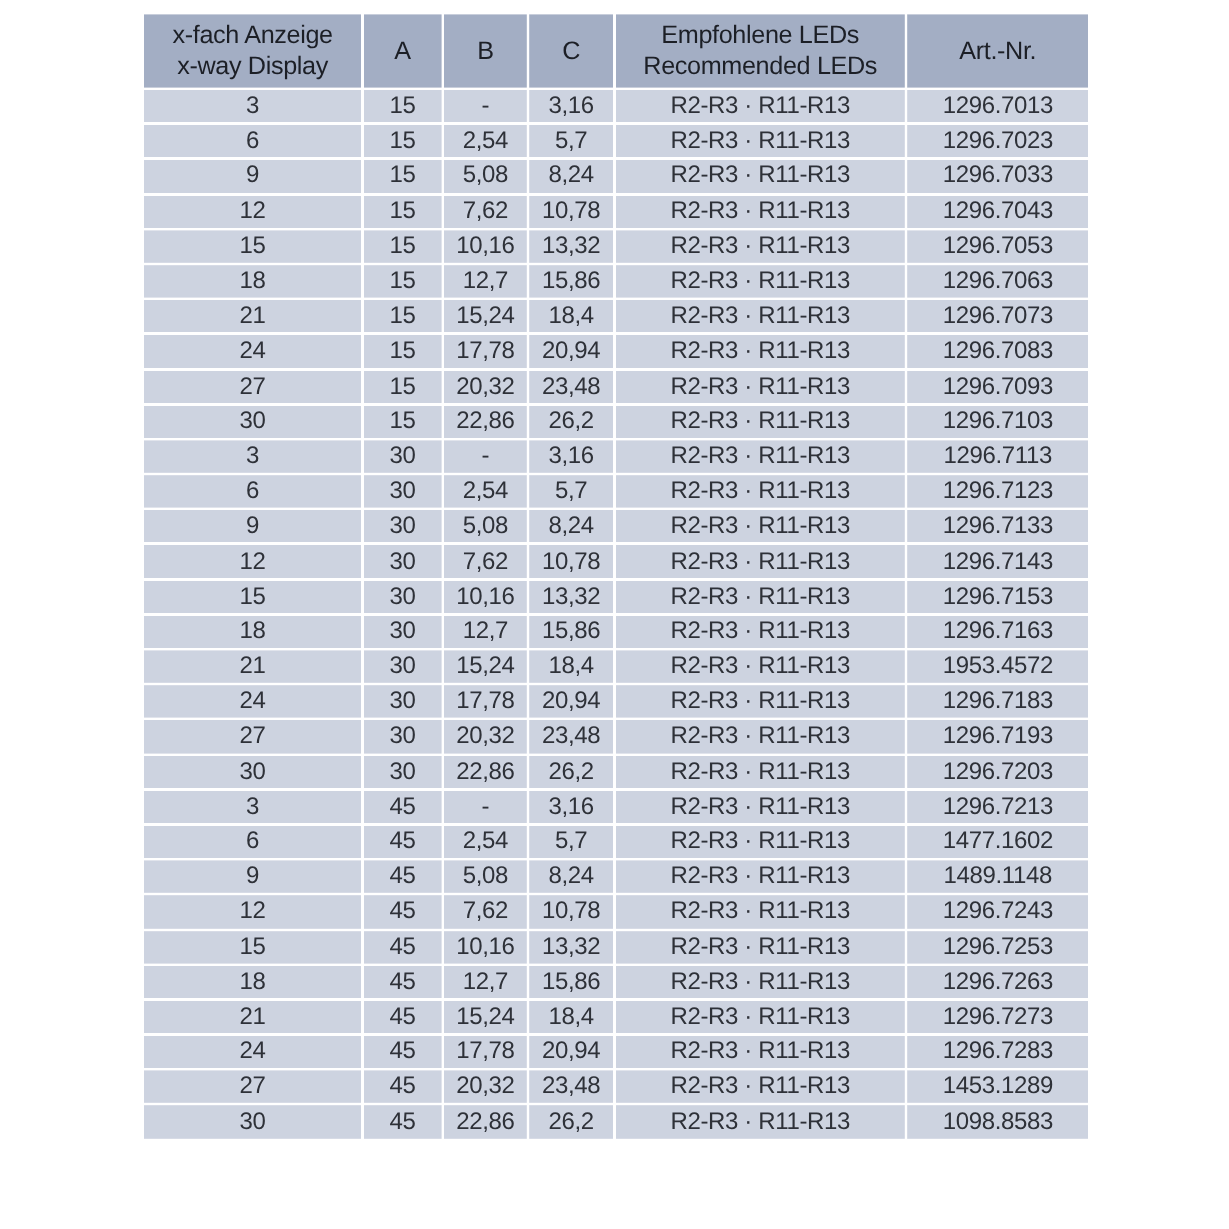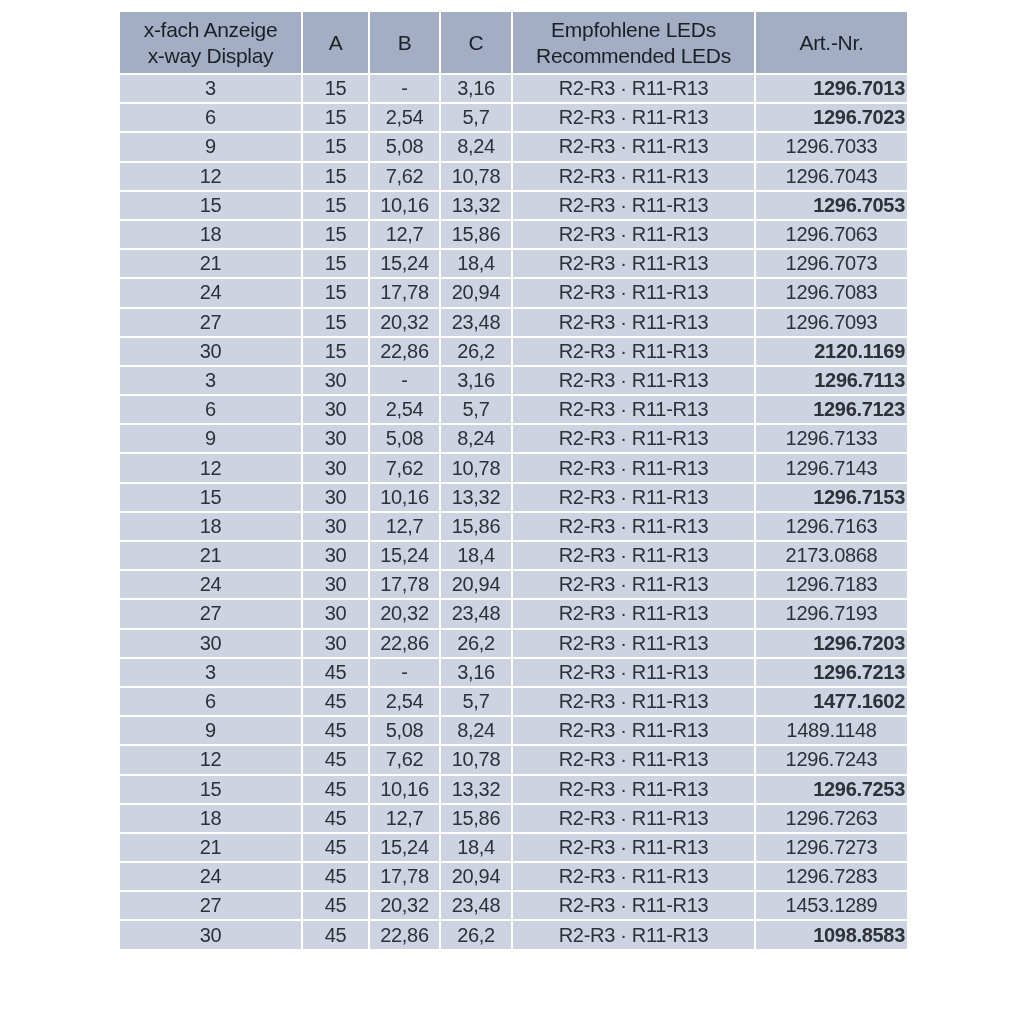--- a/index.html
+++ b/index.html
@@ -48,22 +48,21 @@
   }
   table.spec-table tbody td {
     background: var(--row-bg, #cdd3e0);
     color: var(--row-text, #2e3138);
     height: 27.2px;
     font-size: 20px;
     font-weight: 400;
     letter-spacing: -0.3px;
   }
   table.spec-table tbody td.art-bold {
-    font-weight: 700;
-    text-align: right;
+    font-weight: 400;
   }
   .hdr-two-line span { display: block; }
 </style>
 </head>
 <body style="background: rgb(255, 255, 255);">
 
 <div class="page">
   <div class="table-wrap">
     <table class="spec-table">
       <colgroup>
@@ -162,21 +161,21 @@
             <td>23,48</td>
             <td>R2-R3 · R11-R13</td>
             <td>1296.7093</td>
           </tr>
           <tr>
             <td>30</td>
             <td>15</td>
             <td>22,86</td>
             <td>26,2</td>
             <td>R2-R3 · R11-R13</td>
-            <td class="art-bold">2120.1169</td>
+            <td class="art-bold">1296.7103</td>
           </tr>
           <tr>
             <td>3</td>
             <td>30</td>
             <td>-</td>
             <td>3,16</td>
             <td>R2-R3 · R11-R13</td>
             <td class="art-bold">1296.7113</td>
           </tr>
           <tr>
@@ -218,21 +217,21 @@
             <td>15,86</td>
             <td>R2-R3 · R11-R13</td>
             <td>1296.7163</td>
           </tr>
           <tr>
             <td>21</td>
             <td>30</td>
             <td>15,24</td>
             <td>18,4</td>
             <td>R2-R3 · R11-R13</td>
-            <td>2173.0868</td>
+            <td>1953.4572</td>
           </tr>
           <tr>
             <td>24</td>
             <td>30</td>
             <td>17,78</td>
             <td>20,94</td>
             <td>R2-R3 · R11-R13</td>
             <td>1296.7183</td>
           </tr>
           <tr>

